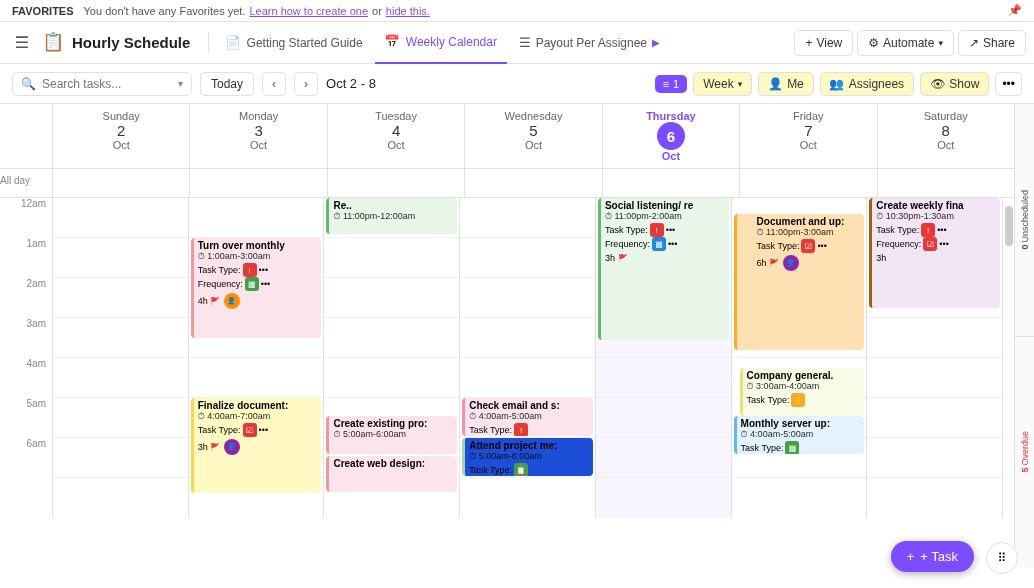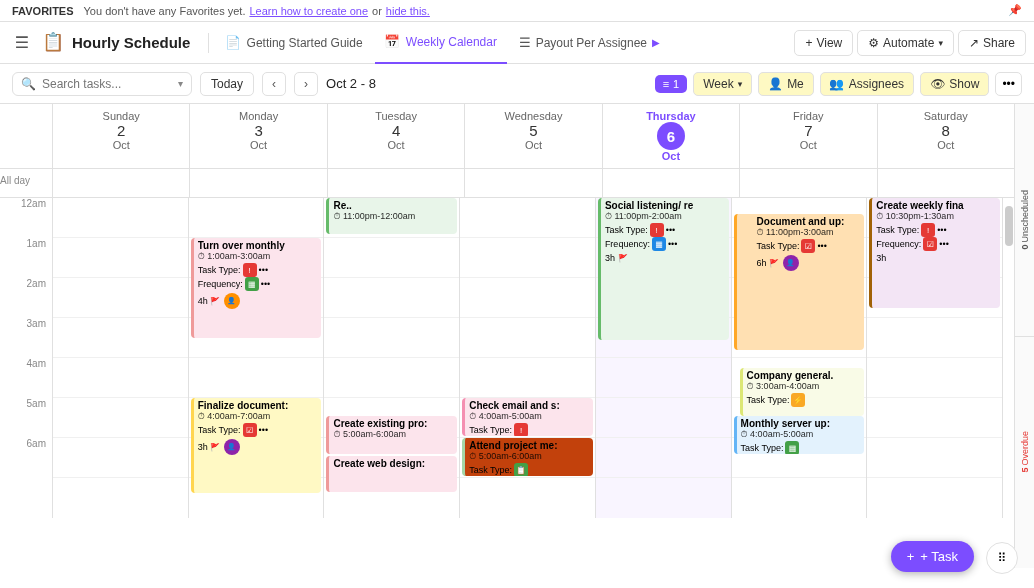--- a/index.html
+++ b/index.html
@@ -325,21 +325,21 @@
               <div class="event-title">Check email and s:</div>
               <div class="event-time">⏱ 4:00am-5:00am</div>
               <div class="event-meta">
                 <div class="event-row">
                     <span>Task Type:</span>
                     <span class="event-tag" style="background:#e53935;color:#fff;">!</span>
                   </div>
               </div>
             </div>
 
-            <div class="event" style="background:#c2410c;border-left:3px solid #a5d6a7;top:240px;height:38px;">
+            <div class="event" style="background:#1d4ed8;border-left:3px solid #a5d6a7;top:240px;height:38px;">
               <div class="event-title">Attend project me:</div>
               <div class="event-time">⏱ 5:00am-6:00am</div>
               <div class="event-meta">
                 <div class="event-row">
                     <span>Task Type:</span>
                     <span class="event-tag" style="background:#43a047;color:#fff;">📋</span>
                   </div>
               </div>
             </div>
           </div>

